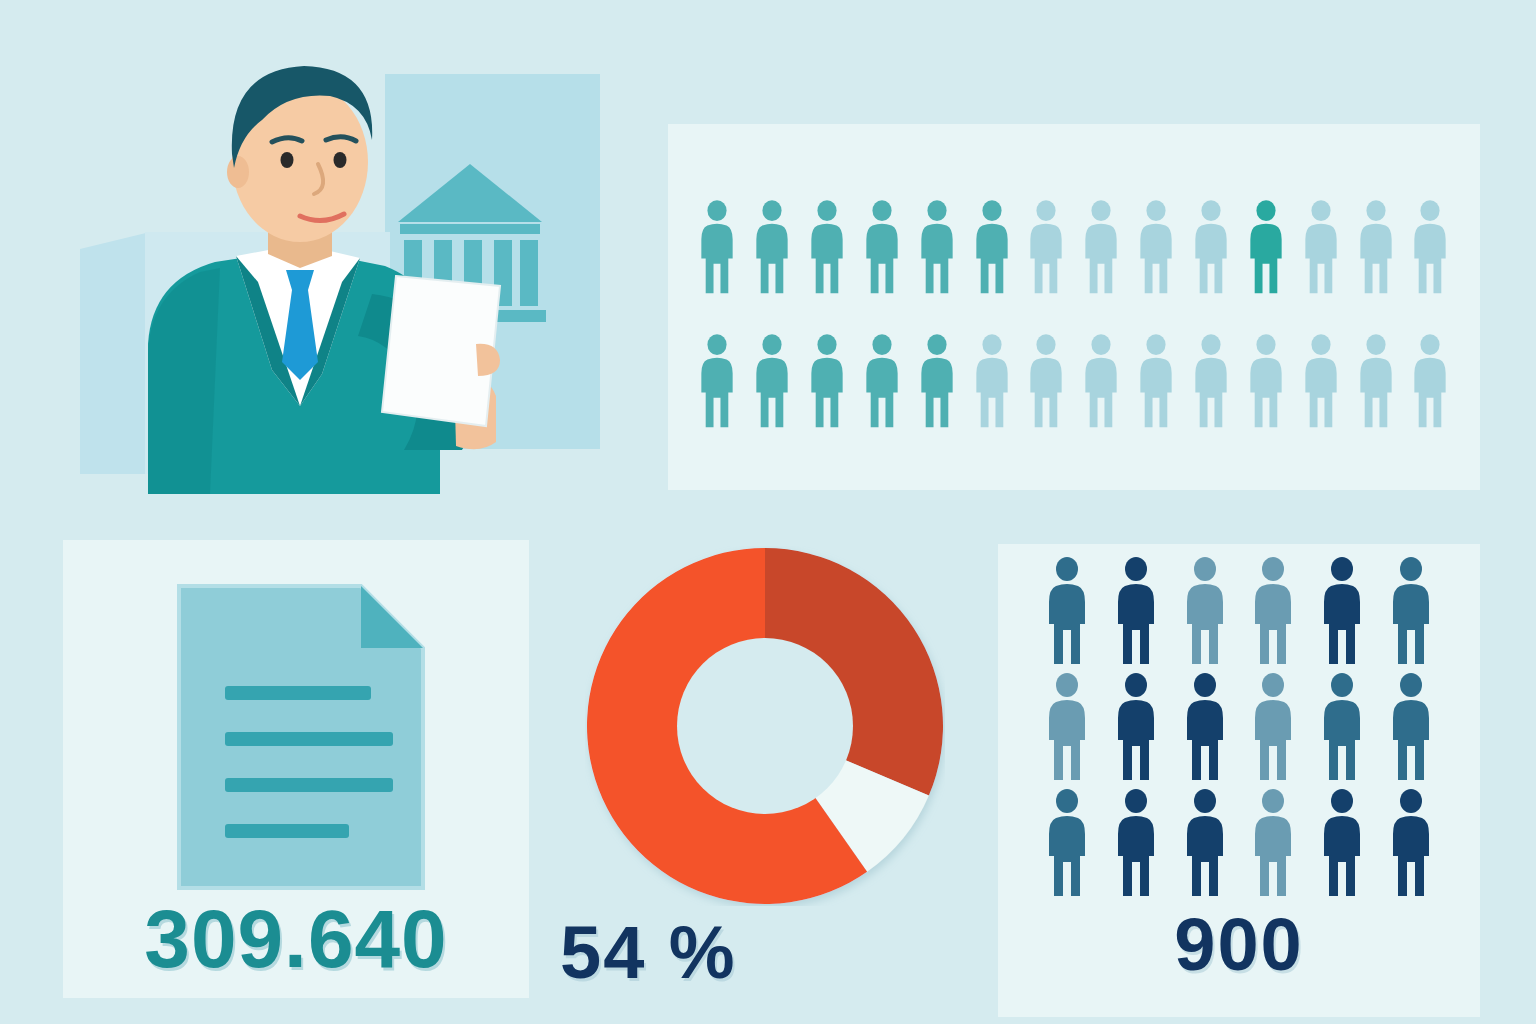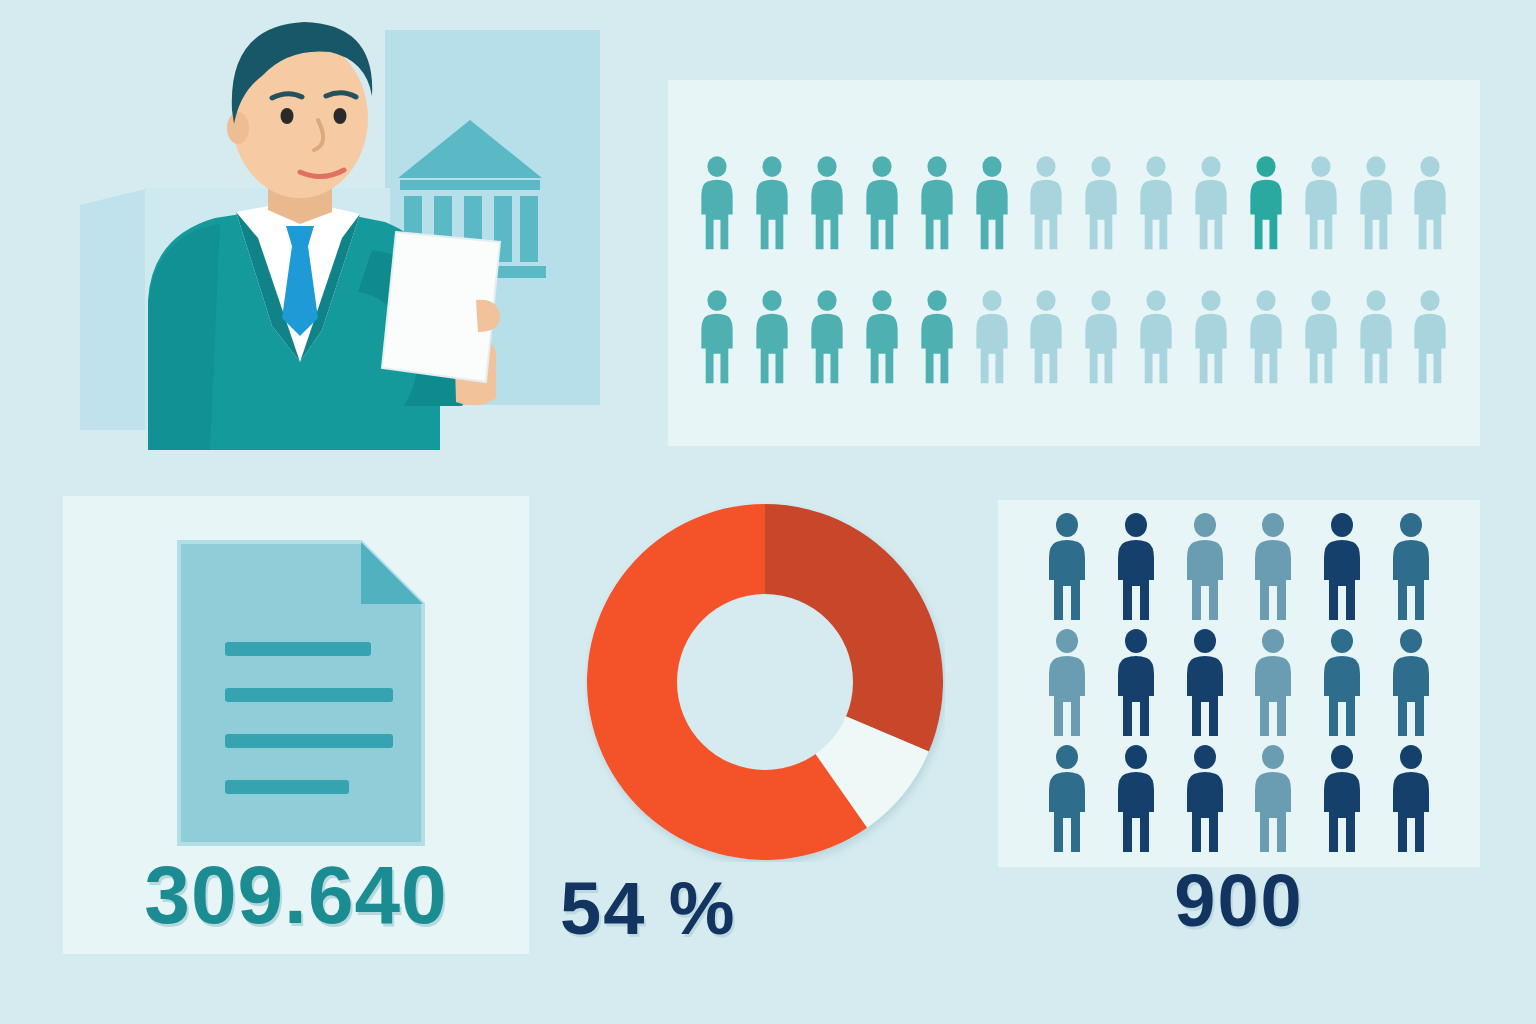--- a/index.html
+++ b/index.html
@@ -2,21 +2,21 @@
 <html><head>
 <meta charset="utf-8">
 <style>
   html,body{margin:0;padding:0;}
   body{
     width:1536px;height:1024px;overflow:hidden;
     background:#d5ebef;
     font-family:"Liberation Sans", sans-serif;
     position:relative;
   }
-  .stage{position:absolute;inset:0;}
+  .stage{position:absolute;inset:0;margin-top:44px;}
 
   
   .panel{position:absolute;background:#e8f5f6;}
 
   
   #hero-illustration{left:0px;top:36px;width:620px;height:450px;}
   #hero-illustration svg{display:block;width:100%;height:100%;}
 
   
   #people-teal-panel{left:668px;top:80px;width:812px;height:366px;}
@@ -35,21 +35,21 @@
             text-shadow:2px 3px 0 rgba(120,185,195,.45);}
 
   
   #donut-block{position:absolute;left:560px;top:480px;width:412px;height:480px;}
   #donut-svg{position:absolute;left:25px;top:22px;width:360px;height:360px;}
   #donut-stat{position:absolute;left:0;top:386px;width:100%;text-align:left;
               font-size:74px;font-weight:bold;color:#123460;letter-spacing:2px;
               text-shadow:2px 3px 0 rgba(150,190,205,.40);}
 
   
-  #people-navy-card{left:998px;top:500px;width:482px;height:367px;}
+  #people-navy-card{left:998px;top:500px;width:482px;height:473px;}
   #people-navy-grid{position:absolute;left:46px;top:14px;width:390px;height:340px;}
   .navy-row{position:absolute;left:0;width:100%;height:110px;display:flex;
             justify-content:space-between;align-items:flex-end;}
   .navy-row.n1{top:0px;}
   .navy-row.n2{top:116px;}
   .navy-row.n3{top:232px;}
   #people-navy-stat{position:absolute;left:0;top:358px;width:100%;text-align:center;
                     font-size:74px;font-weight:bold;color:#123460;letter-spacing:2px;
                     text-shadow:2px 3px 0 rgba(150,190,205,.40);}
 </style>

